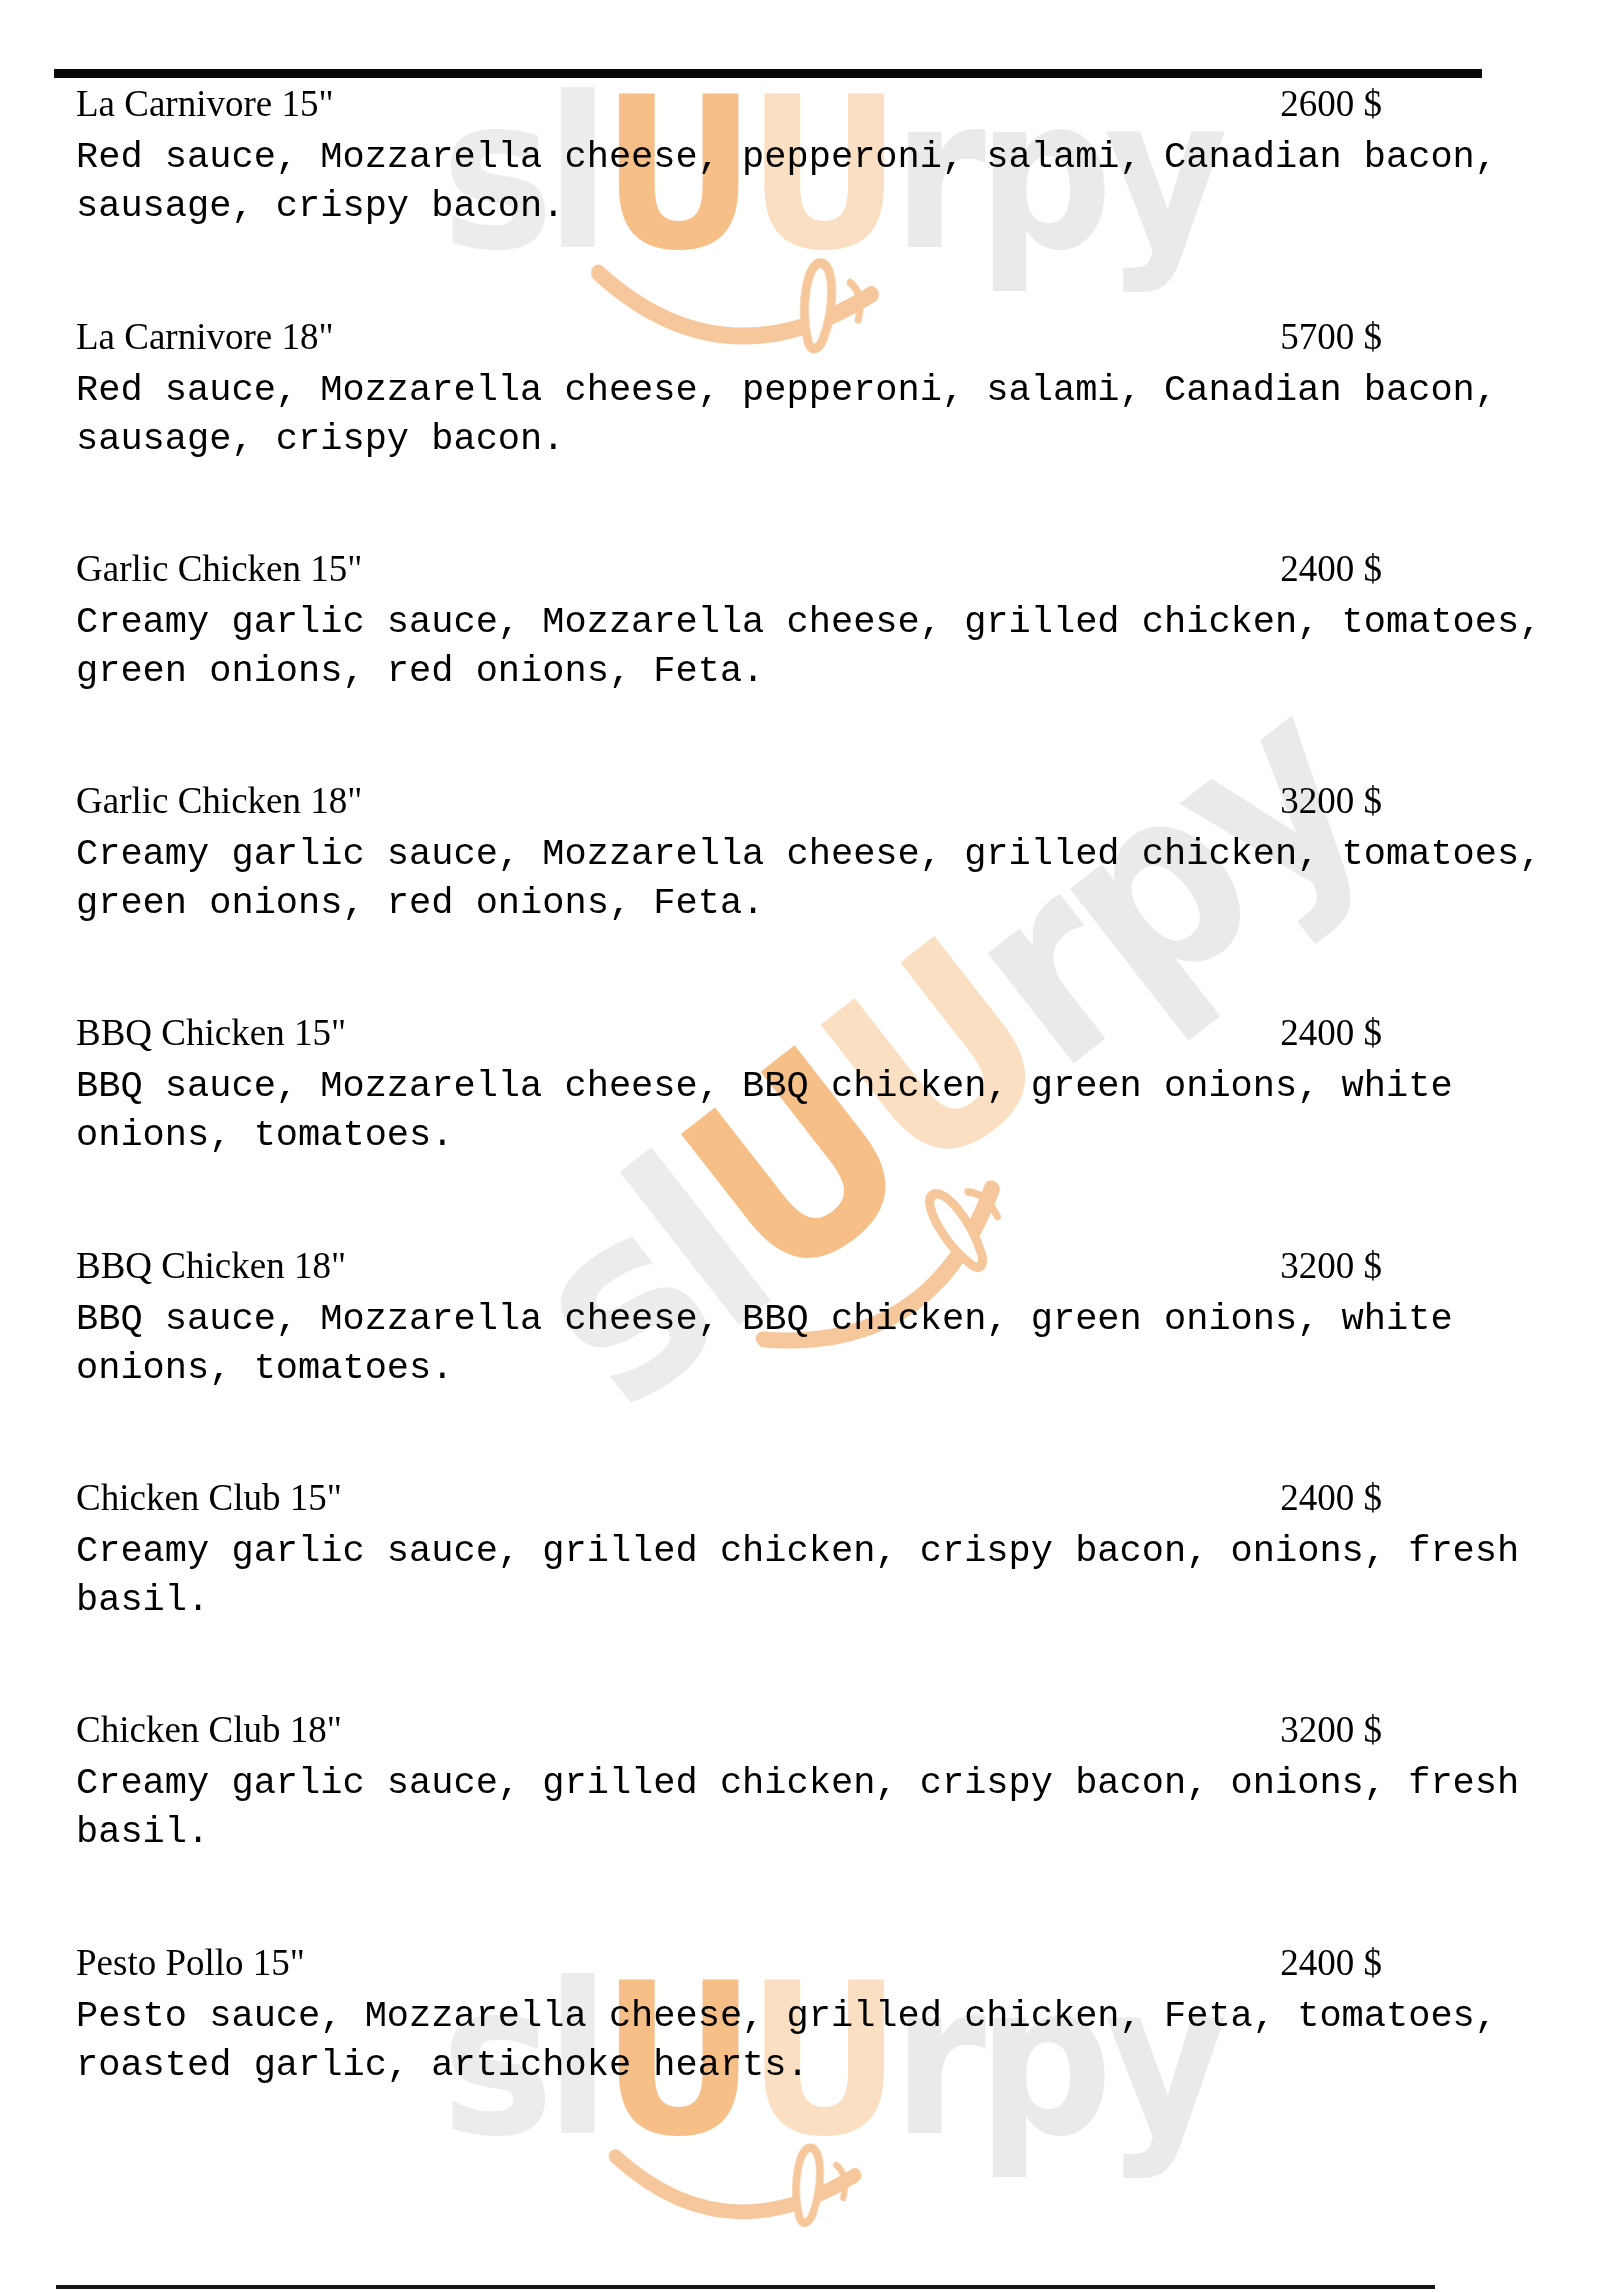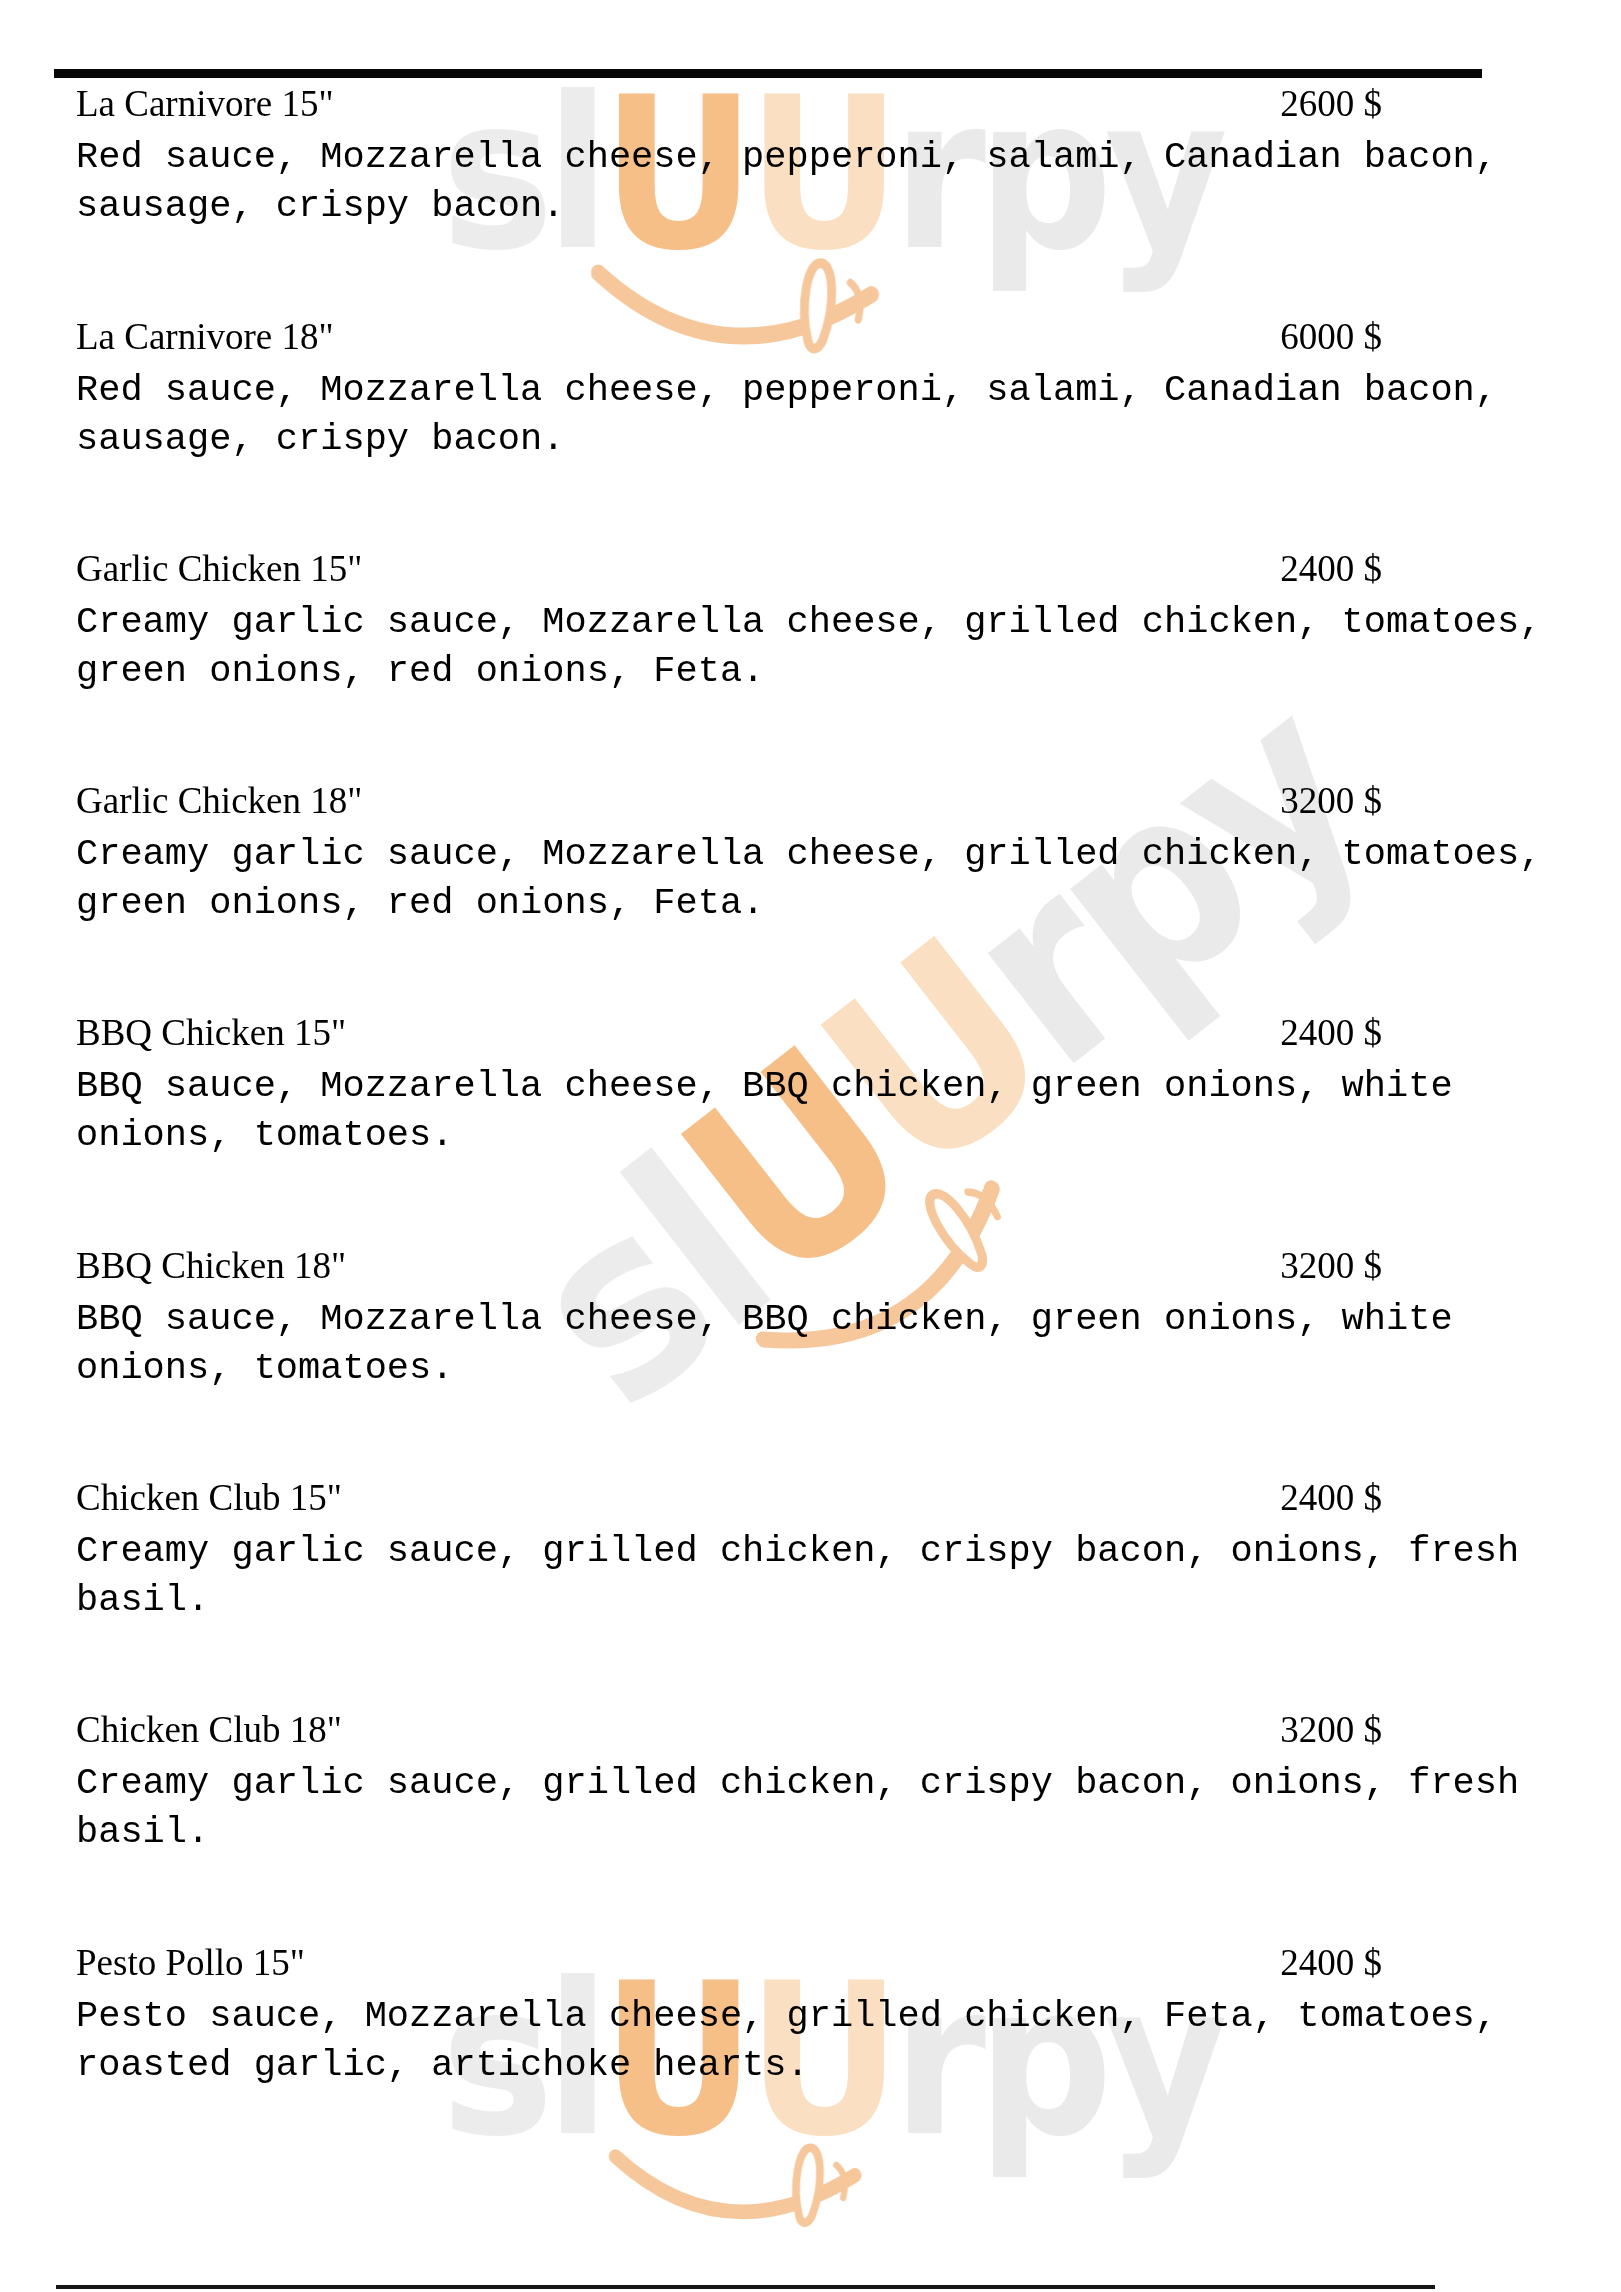--- a/index.html
+++ b/index.html
@@ -126,21 +126,21 @@
     <div class="item-title">La Carnivore 15"</div>
     <div class="price">2600 $</div>
     <div class="item-desc">
       <div>Red sauce, Mozzarella cheese, pepperoni, salami, Canadian bacon,</div>
       <div>sausage, crispy bacon.</div>
     </div>
   </div>
 
   <div class="item" style="top:319px">
     <div class="item-title">La Carnivore 18"</div>
-    <div class="price">6000 $</div>
+    <div class="price">5700 $</div>
     <div class="item-desc">
       <div>Red sauce, Mozzarella cheese, pepperoni, salami, Canadian bacon,</div>
       <div>sausage, crispy bacon.</div>
     </div>
   </div>
 
   <div class="item" style="top:551px">
     <div class="item-title">Garlic Chicken 15"</div>
     <div class="price">2400 $</div>
     <div class="item-desc">

